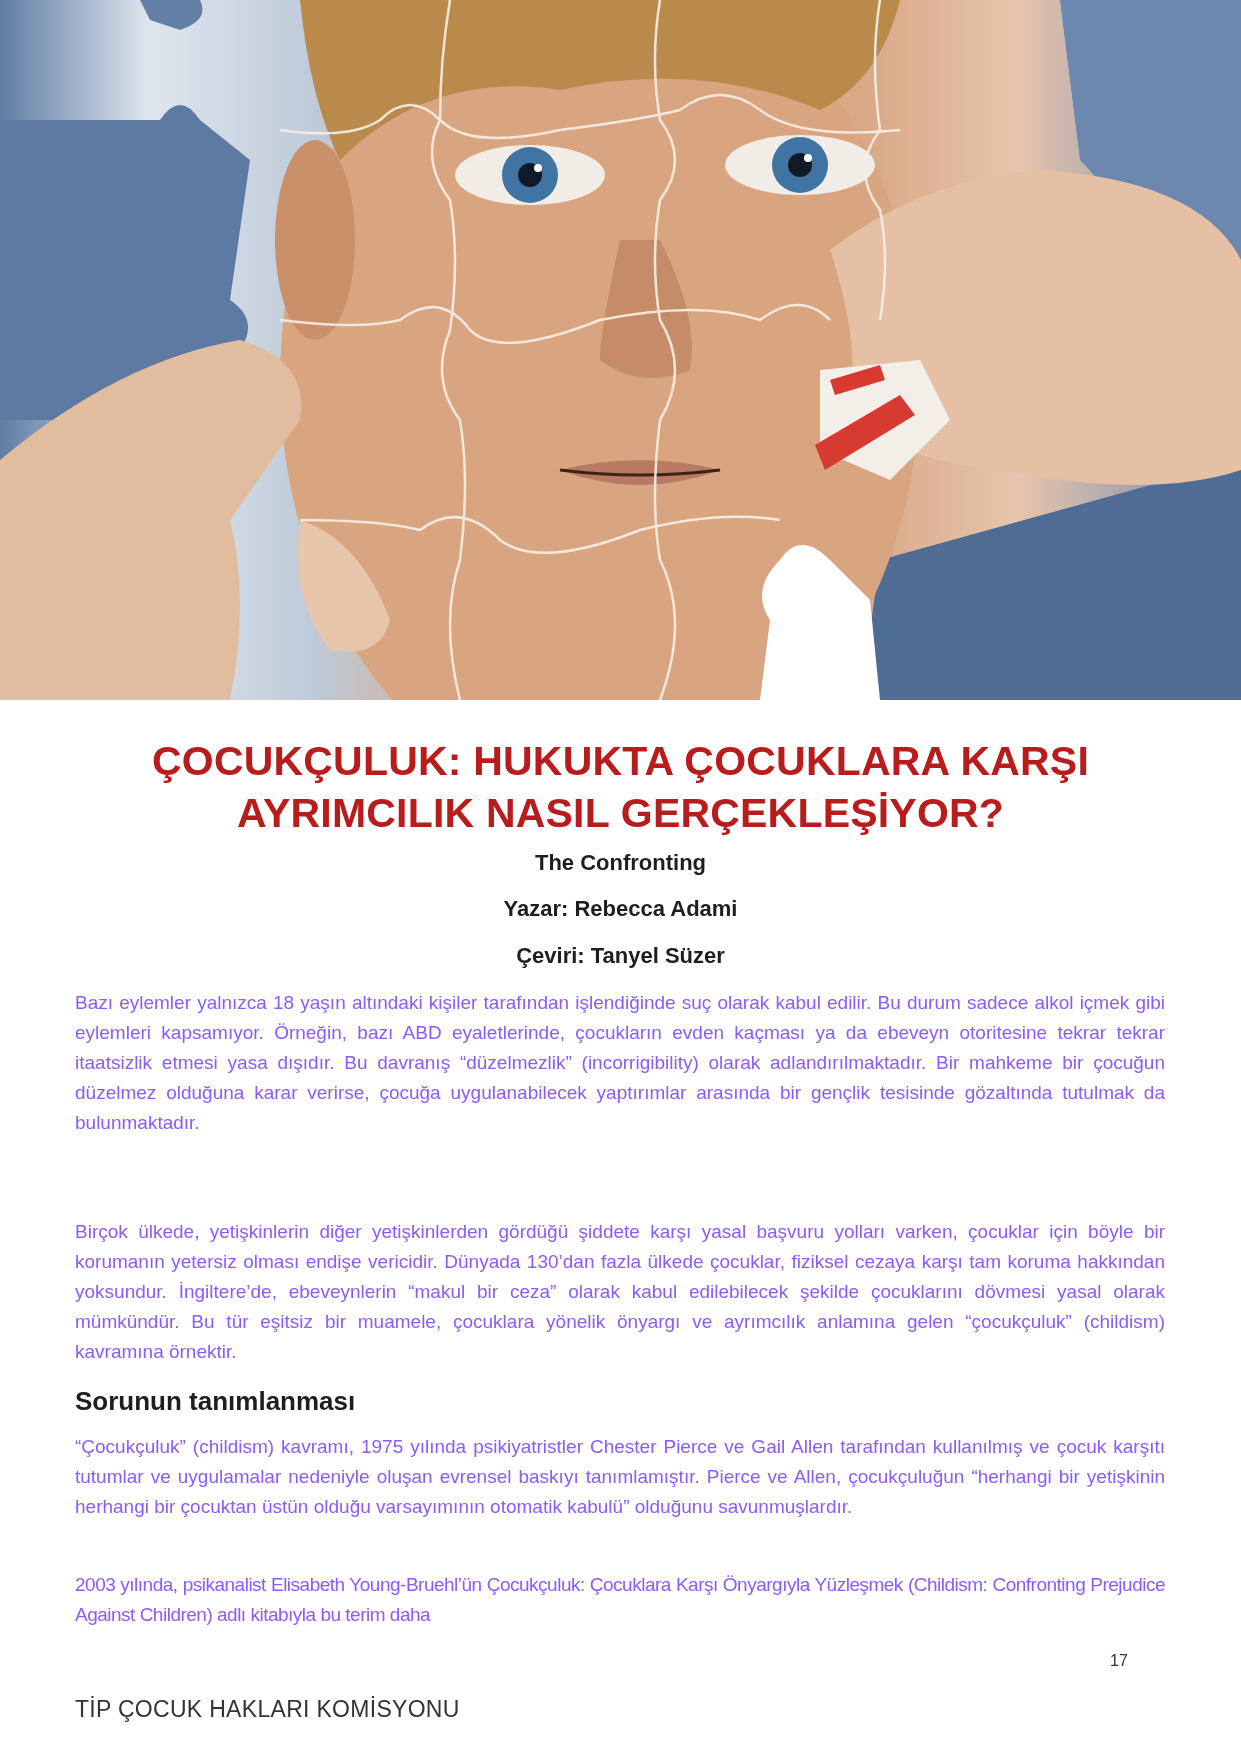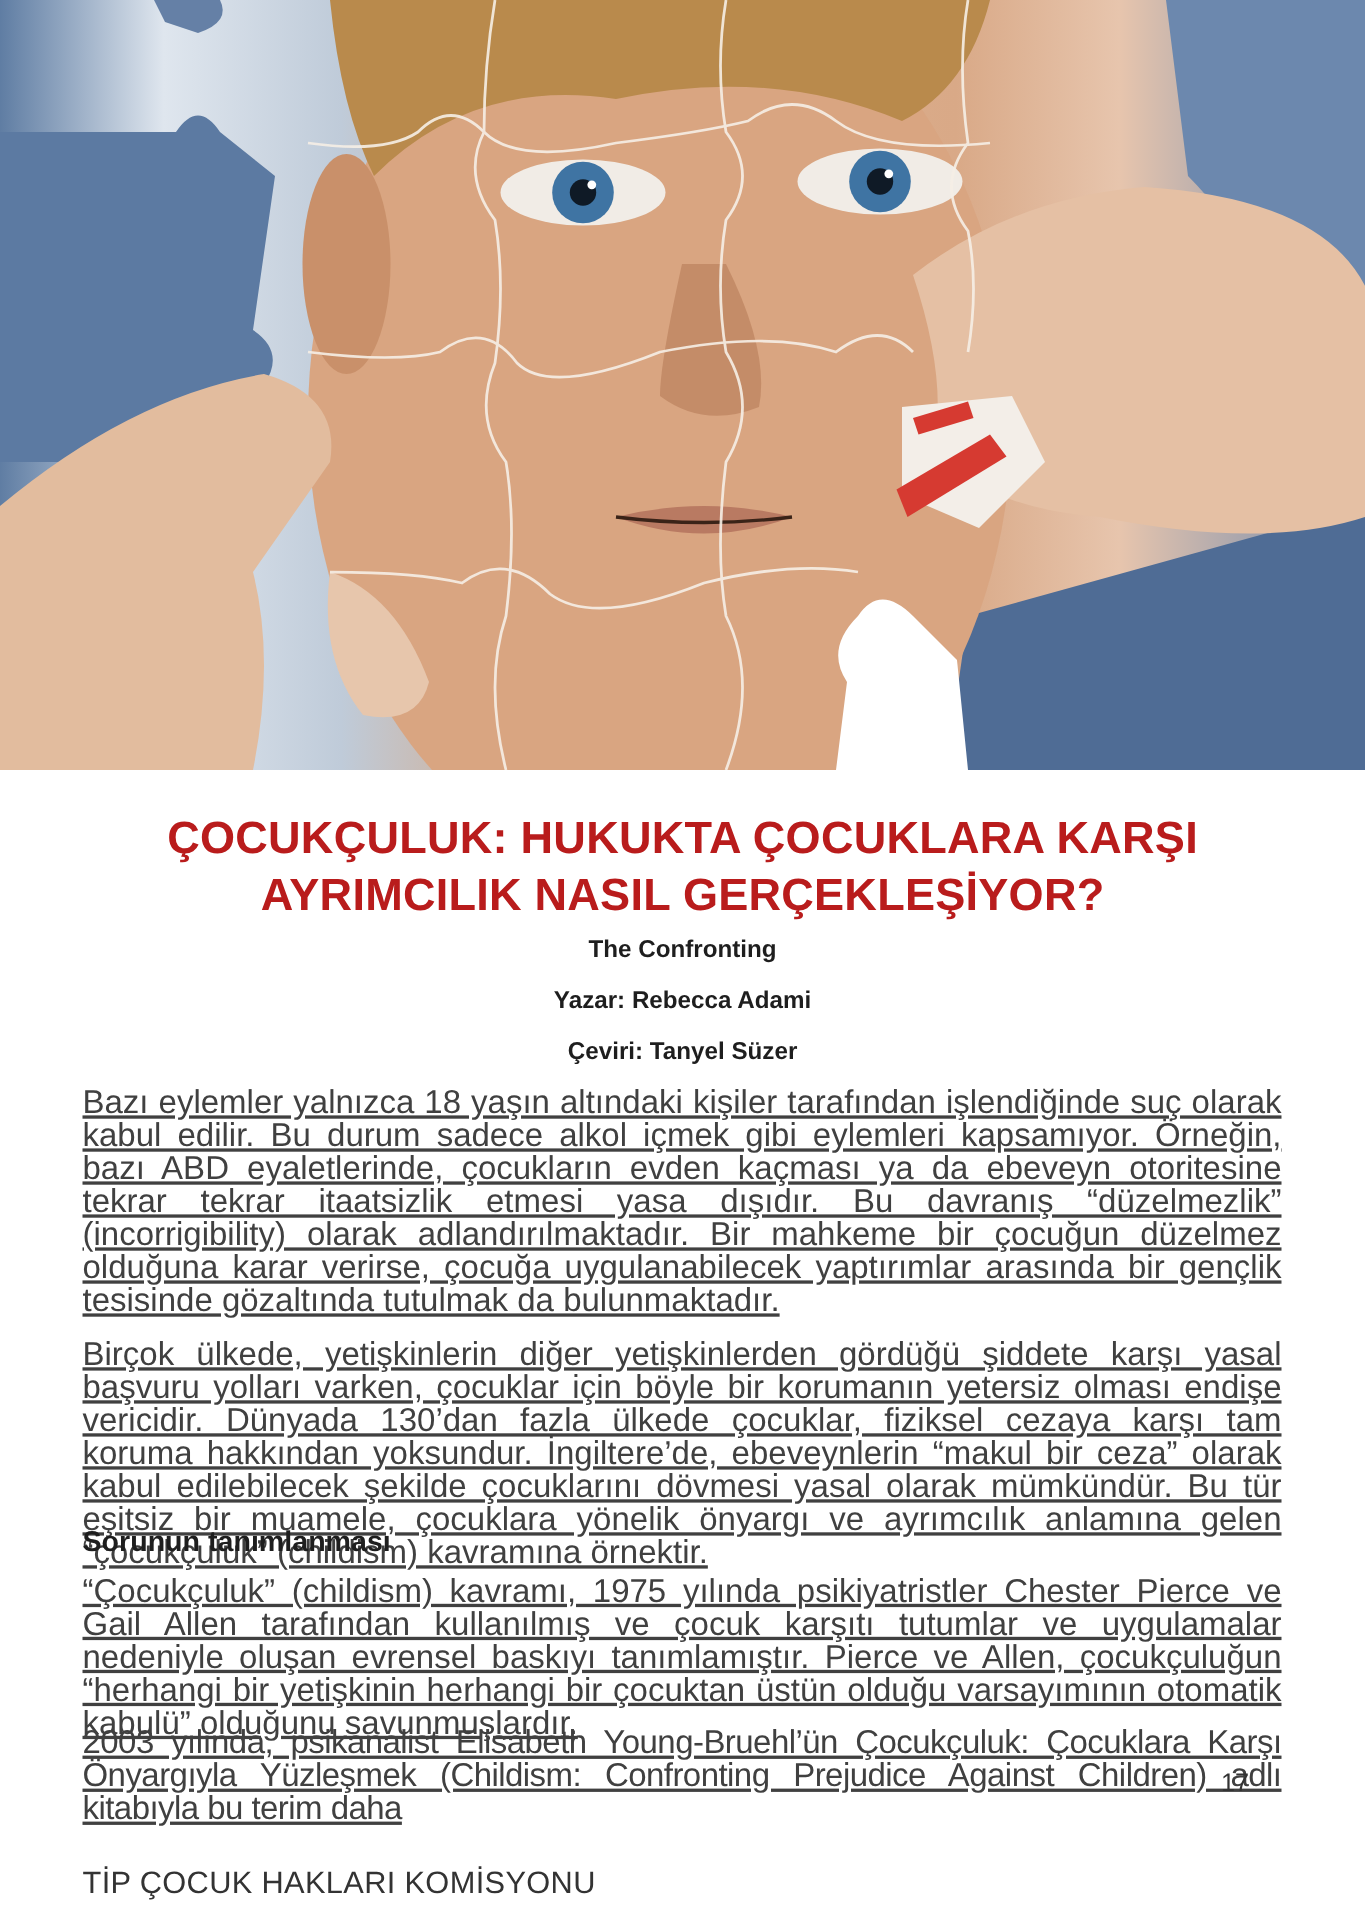--- a/index.html
+++ b/index.html
@@ -14,30 +14,30 @@
   
   .title { position: absolute; left: 60px; right: 60px; top: 735px; text-align: center;
            font-family: "Liberation Sans", sans-serif; font-weight: 700; font-size: 41px;
            line-height: 52px; color: #b91c1c; letter-spacing: 0.2px; margin: 0; }
   .meta-line { position: absolute; left: 0; right: 0; text-align: center; font-weight: 700;
                font-size: 22px; color: #1e1e1e; }
   .meta-source { top: 850px; }
   .meta-author { top: 896px; }
   .meta-translator { top: 943px; }
 
-  .body-text { position: absolute; left: 75px; width: 1090px; font-size: 30px; line-height: 30px;
-               color: #404040; text-align: justify; margin: 0; text-decoration: underline; }
+  .body-text { position: absolute; left: 75px; width: 1090px; font-size: 19px; line-height: 30px;
+               color: #8b5cf6; text-align: justify; margin: 0; }
   .p1 { top: 988px; }
   .p2 { top: 1217px; }
   .heading { position: absolute; left: 75px; top: 1386px; font-weight: 700; font-size: 26px; color: #1e1e1e; margin: 0; }
   .p3 { top: 1432px; }
   .p4 { top: 1570px; letter-spacing: -0.5px; }
 
-  .footer-left { position: absolute; left: 75px; top: 1696px; font-size: 28px; color: #333; letter-spacing: 0.3px; text-align: right; }
-  .footer-right { position: absolute; left: 1110px; top: 1607px; font-size: 23px; color: #333; }
+  .footer-left { position: absolute; left: 75px; top: 1696px; font-size: 23px; color: #333; letter-spacing: 0.3px; text-align: right; }
+  .footer-right { position: absolute; left: 1110px; top: 1652px; font-size: 16px; color: #333; }
 </style>
 </head>
 <body>
 
 <div class="hero">
   <svg viewBox="0 0 1241 700" preserveAspectRatio="none">
 
     <path d="M0 120 L160 120 Q180 90 200 120 L250 160 L230 300 Q260 320 240 350 L200 420 L0 420 Z" fill="#5c7aa2"></path>
     <path d="M0 560 L120 520 L180 600 L150 700 L0 700 Z" fill="#6a86ab"></path>
     <path d="M1060 0 L1241 0 L1241 300 L1150 260 Q1120 200 1080 160 Z" fill="#6c88ae"></path>

